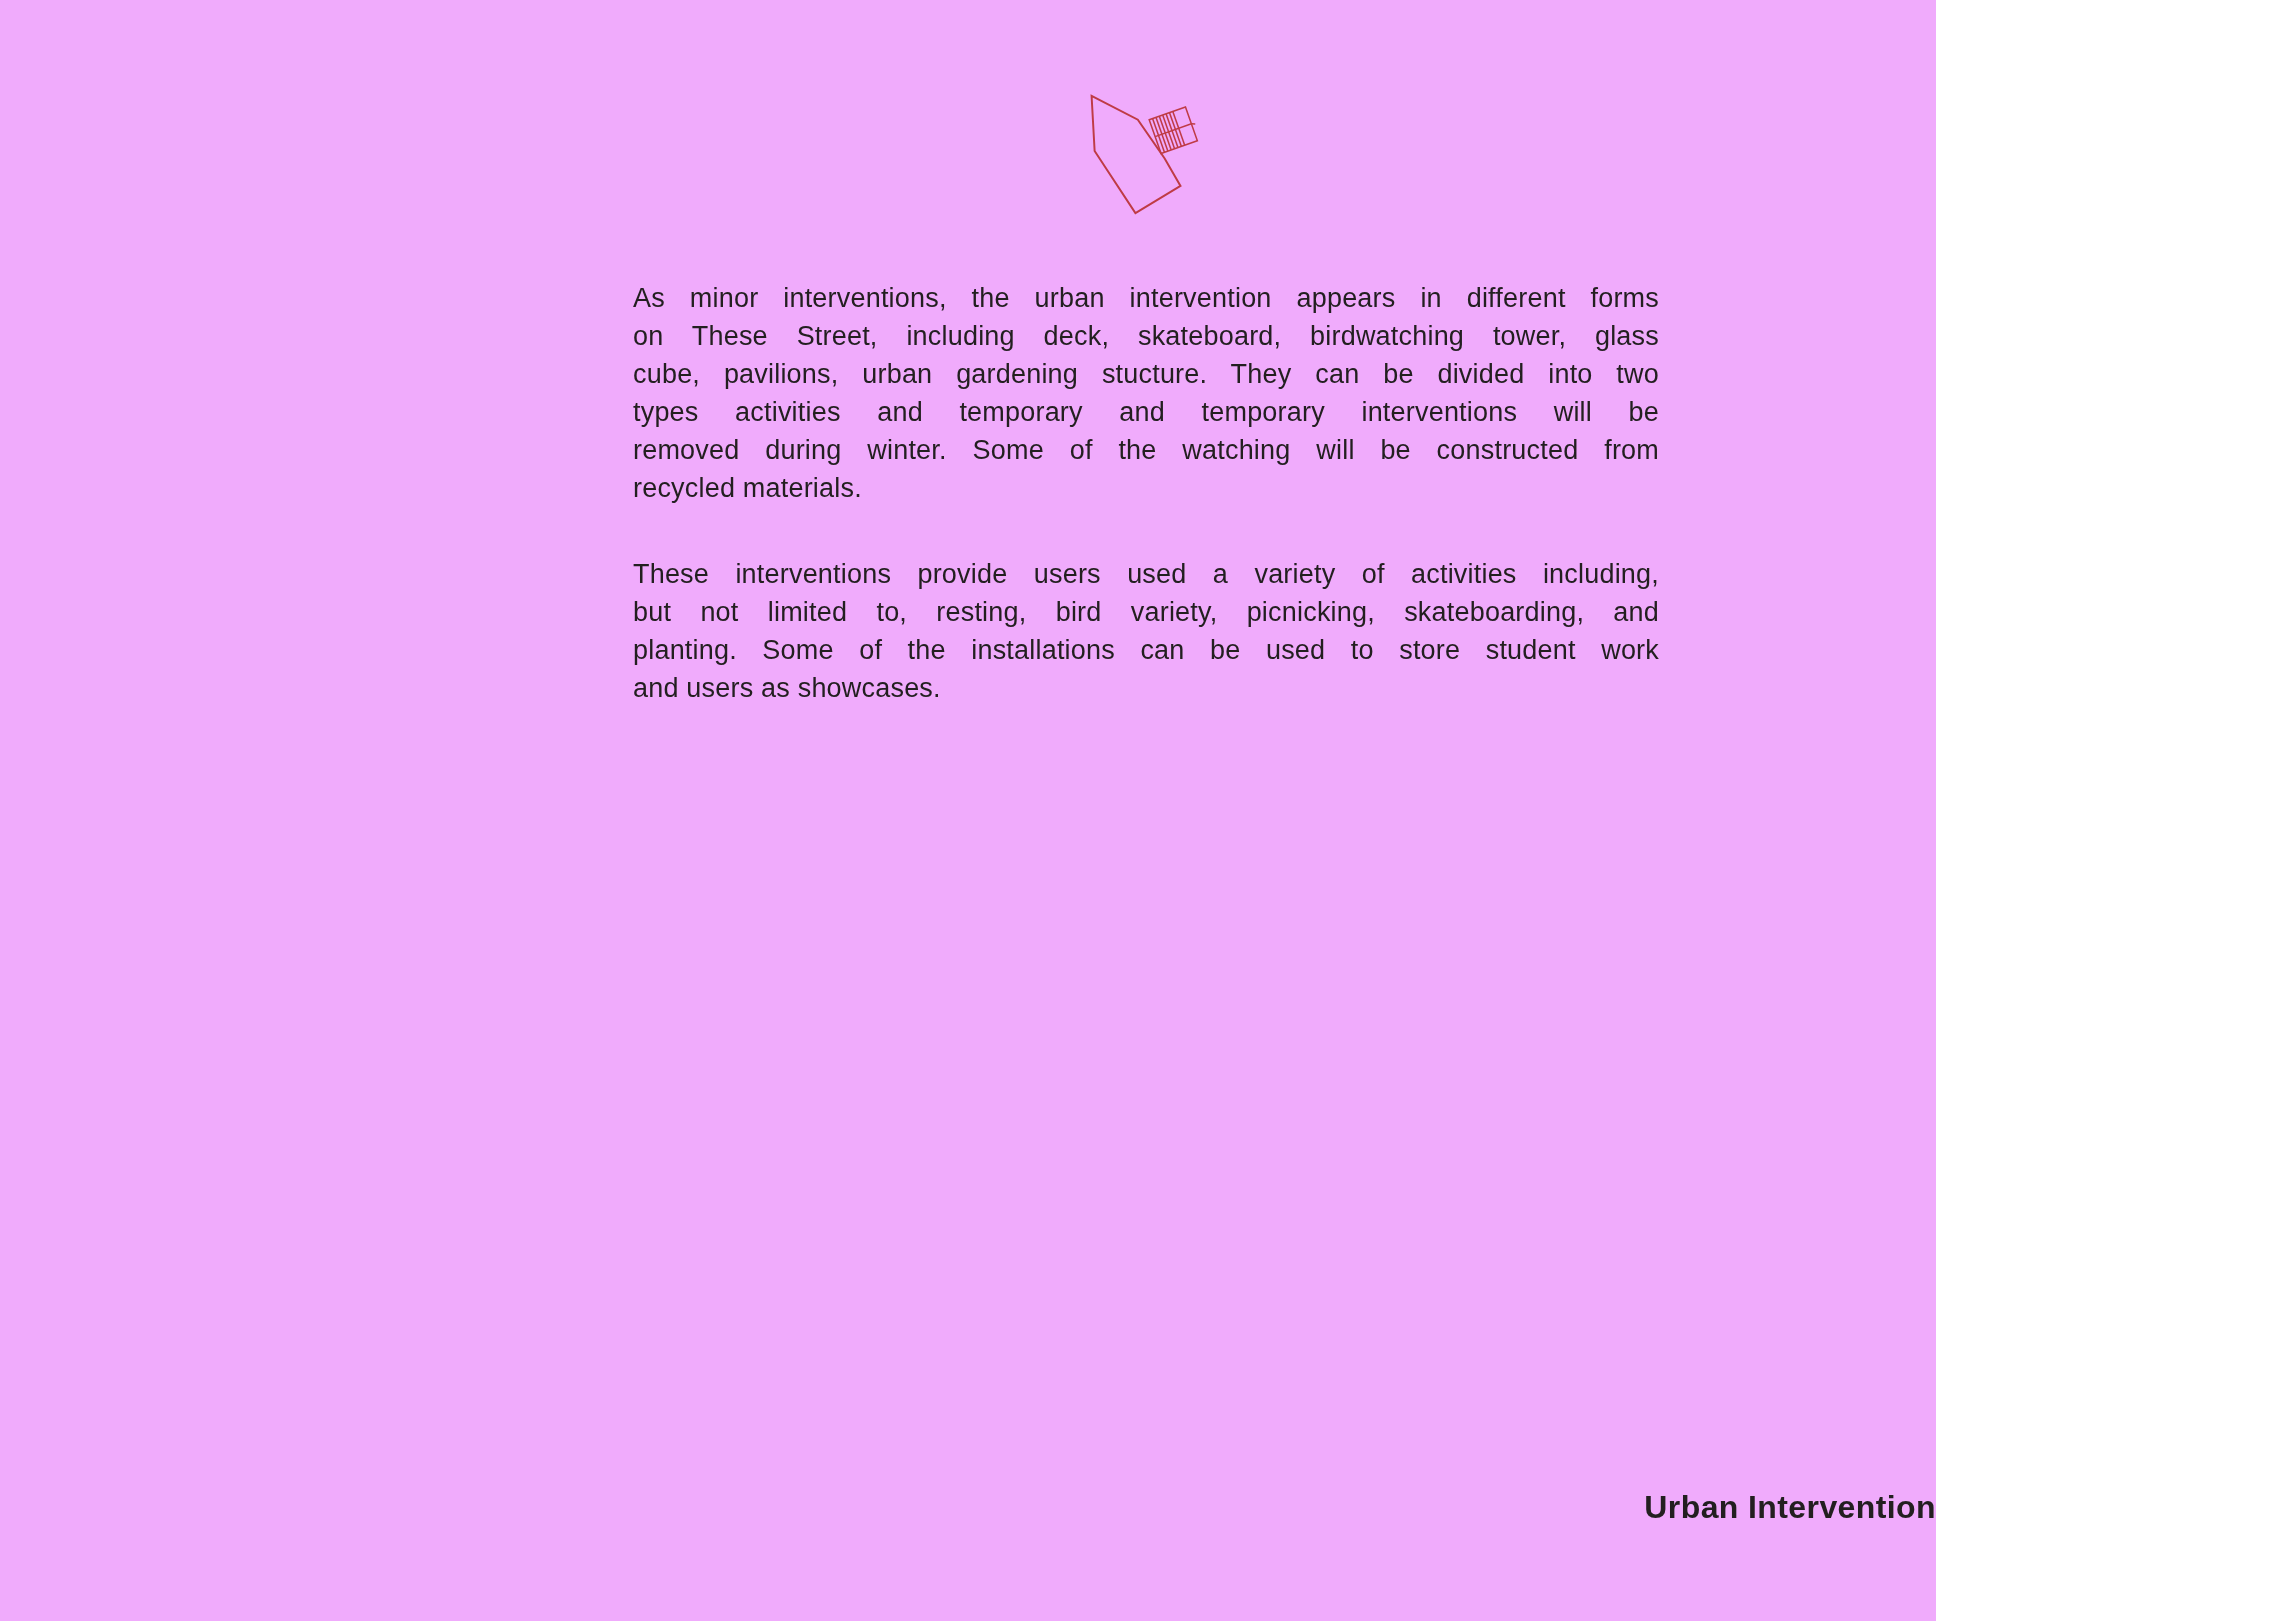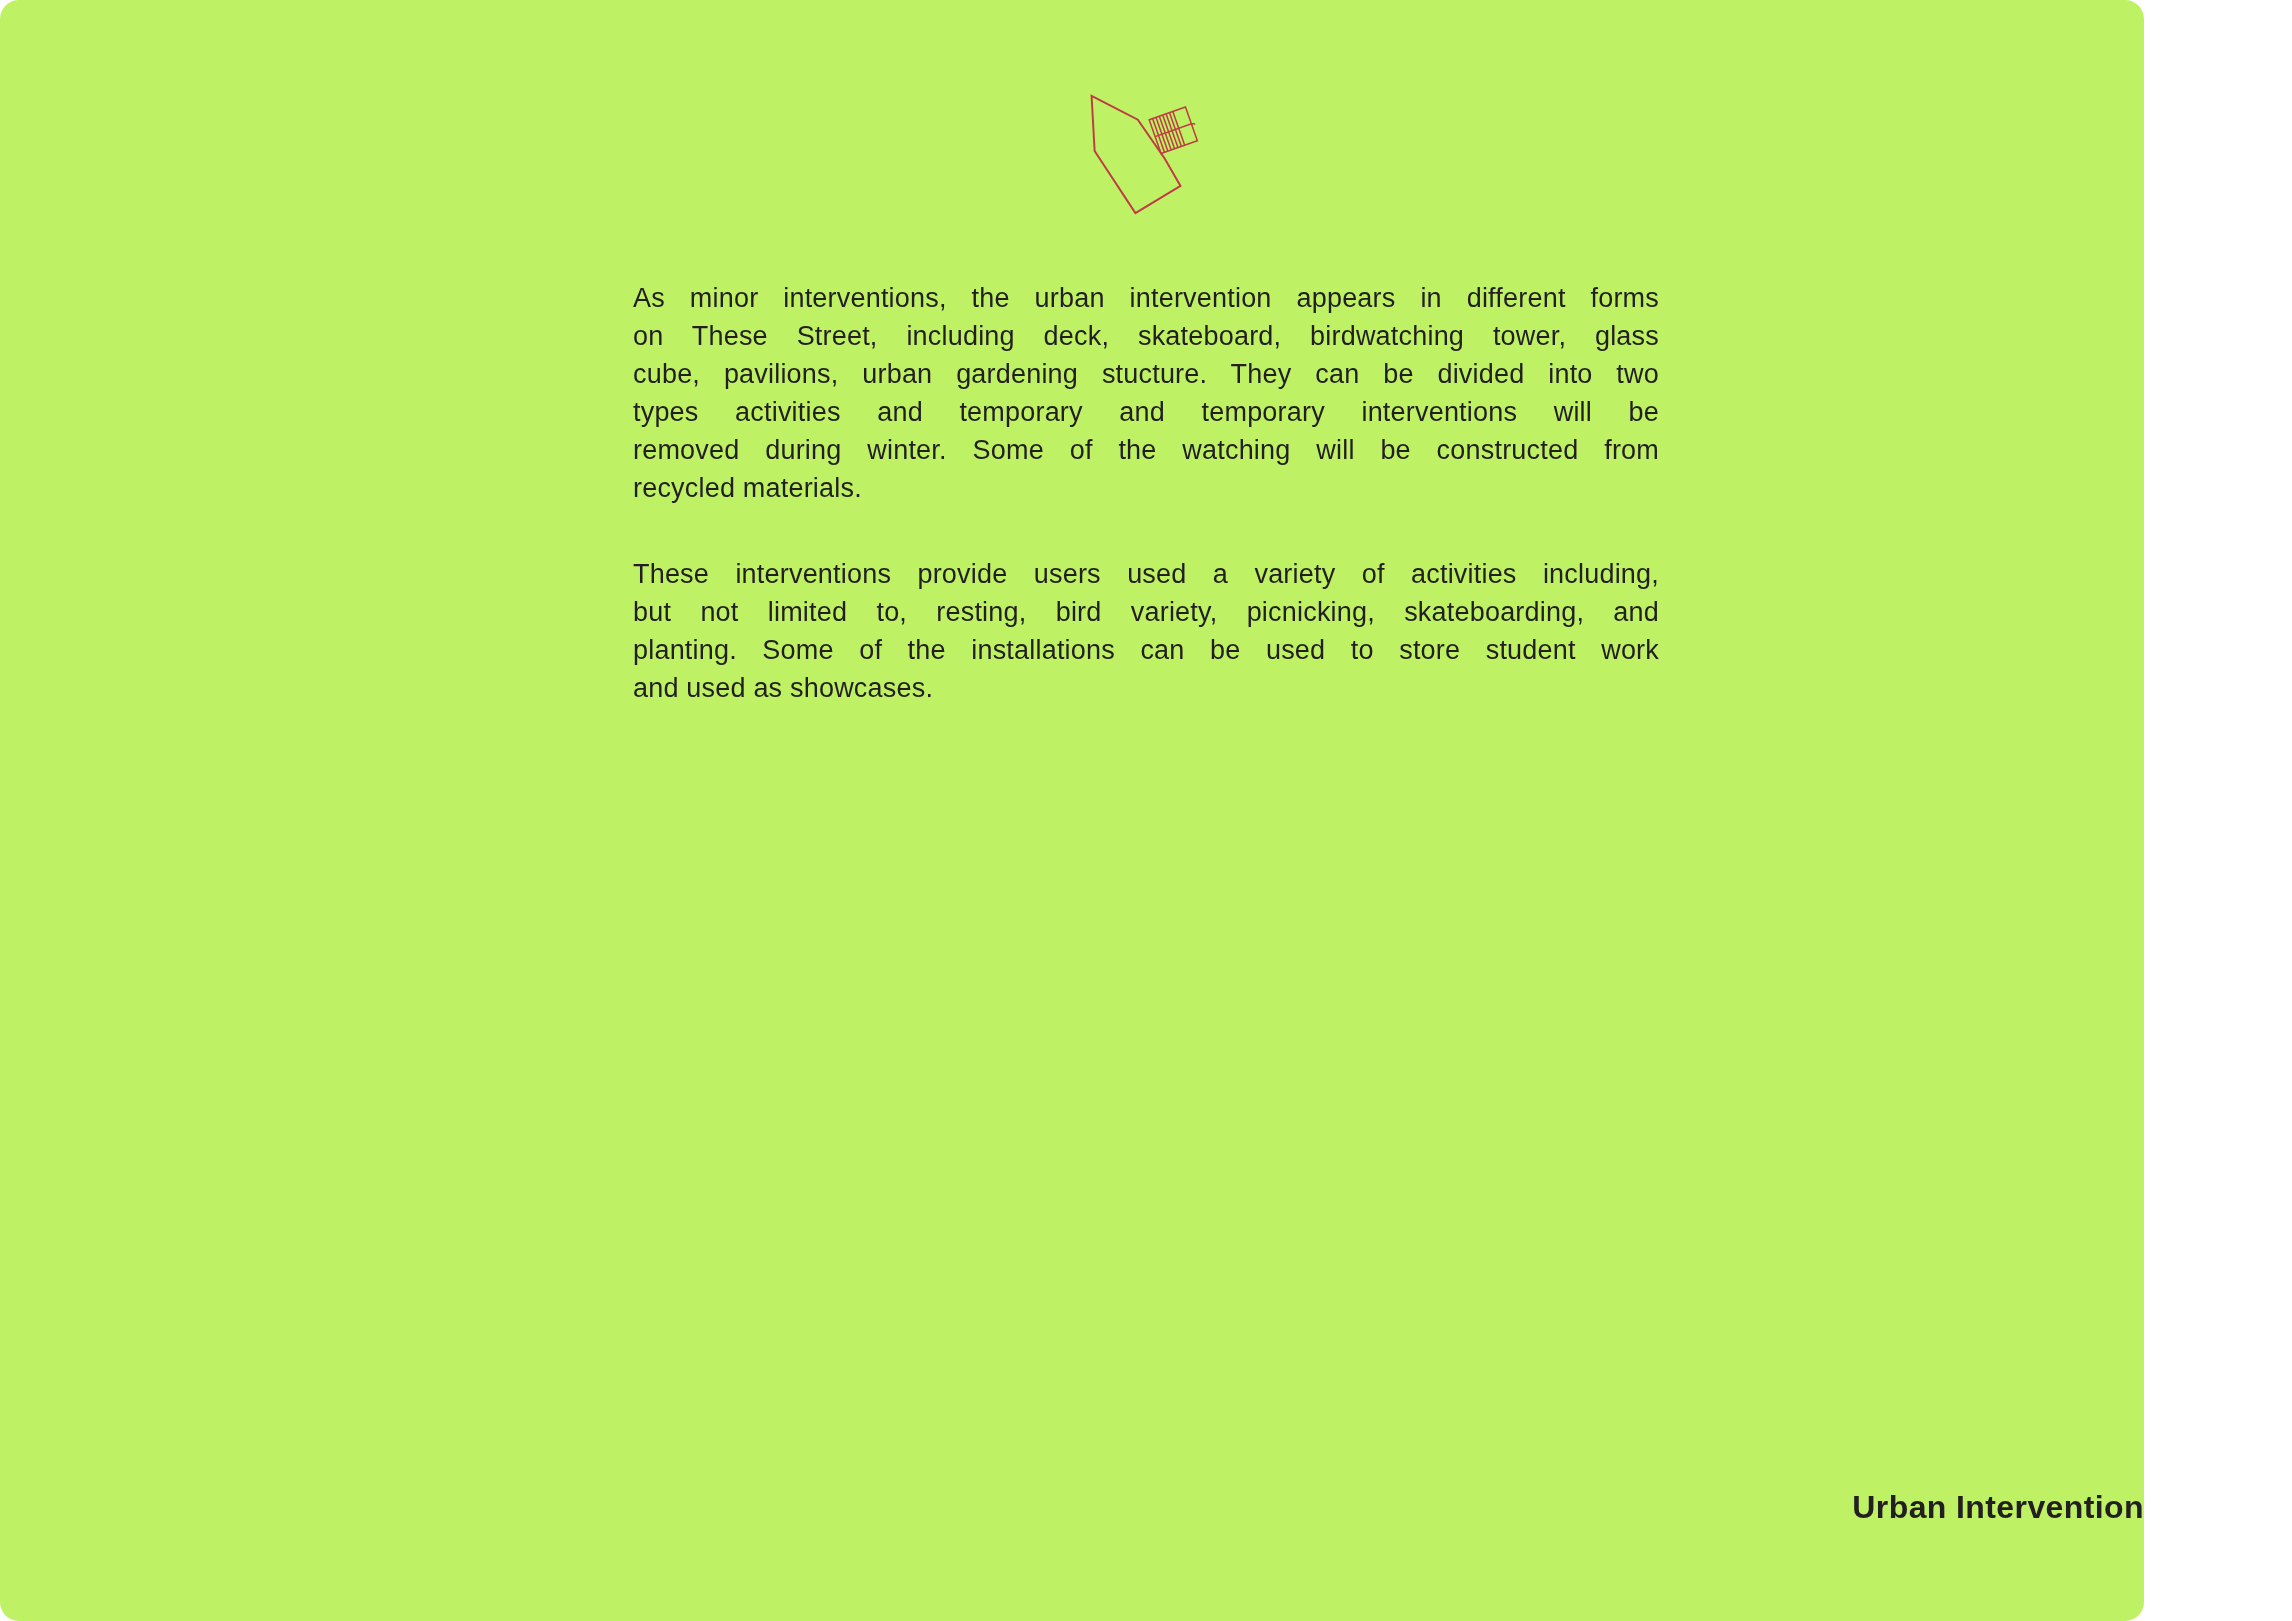--- a/index.html
+++ b/index.html
@@ -2,27 +2,26 @@
 <html style="font-size:14.3px"><head>
 <meta charset="utf-8">
 <style>
   html, body {
     margin: 0;
     padding: 0;
     background: #ffffff;
   }
   .canvas {
     position: relative;
-    width: 2144px;
+    width: 1936px;
     height: 1621px;
-    background: #bef264;
+    background: #f0abfc;
     overflow: hidden;
     font-family: "Liberation Sans", sans-serif;
     color: #231f20;
-    border-radius: 19px;
   }
   .logo {
     position: absolute;
     left: 1066px;
     top: 81px;
     width: 251px;
     height: 161px;
   }
   .text-block {
     position: absolute;
@@ -83,20 +82,20 @@
         <div class="line">on These Street, including deck, skateboard, birdwatching tower, glass</div>
         <div class="line">cube, pavilions, urban gardening stucture. They can be divided into two</div>
         <div class="line">types activities and temporary and temporary interventions will be</div>
         <div class="line">removed during winter. Some of the watching will be constructed from</div>
         <div class="line last">recycled materials.</div>
       </div>
     <div class="para">
         <div class="line">These interventions provide users used a variety of activities including,</div>
         <div class="line">but not limited to, resting, bird variety, picnicking, skateboarding, and</div>
         <div class="line">planting. Some of the installations can be used to store student work</div>
-        <div class="line last">and used as showcases.</div>
+        <div class="line last">and users as showcases.</div>
       </div>
   </div>
 
   <div class="page-title">Urban Intervention</div>
 
 </div>
 
 
 </body></html>

